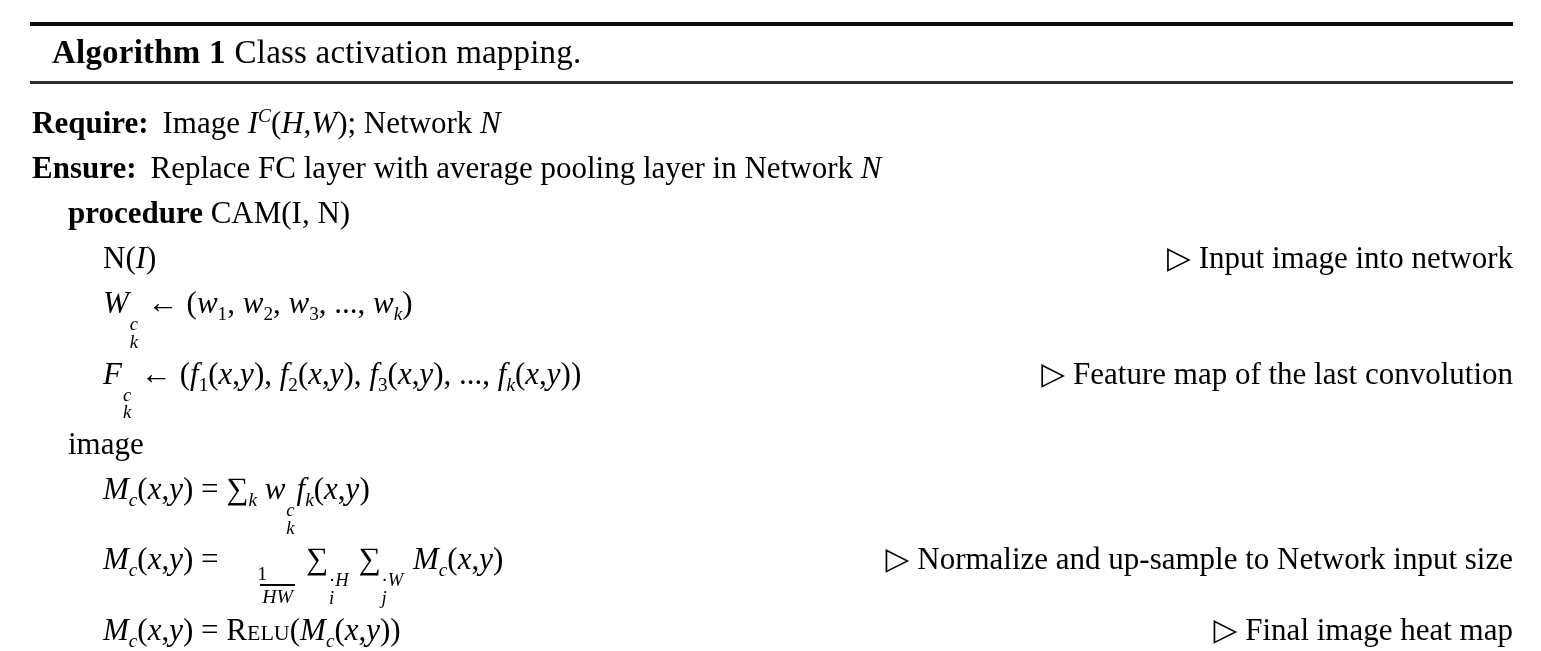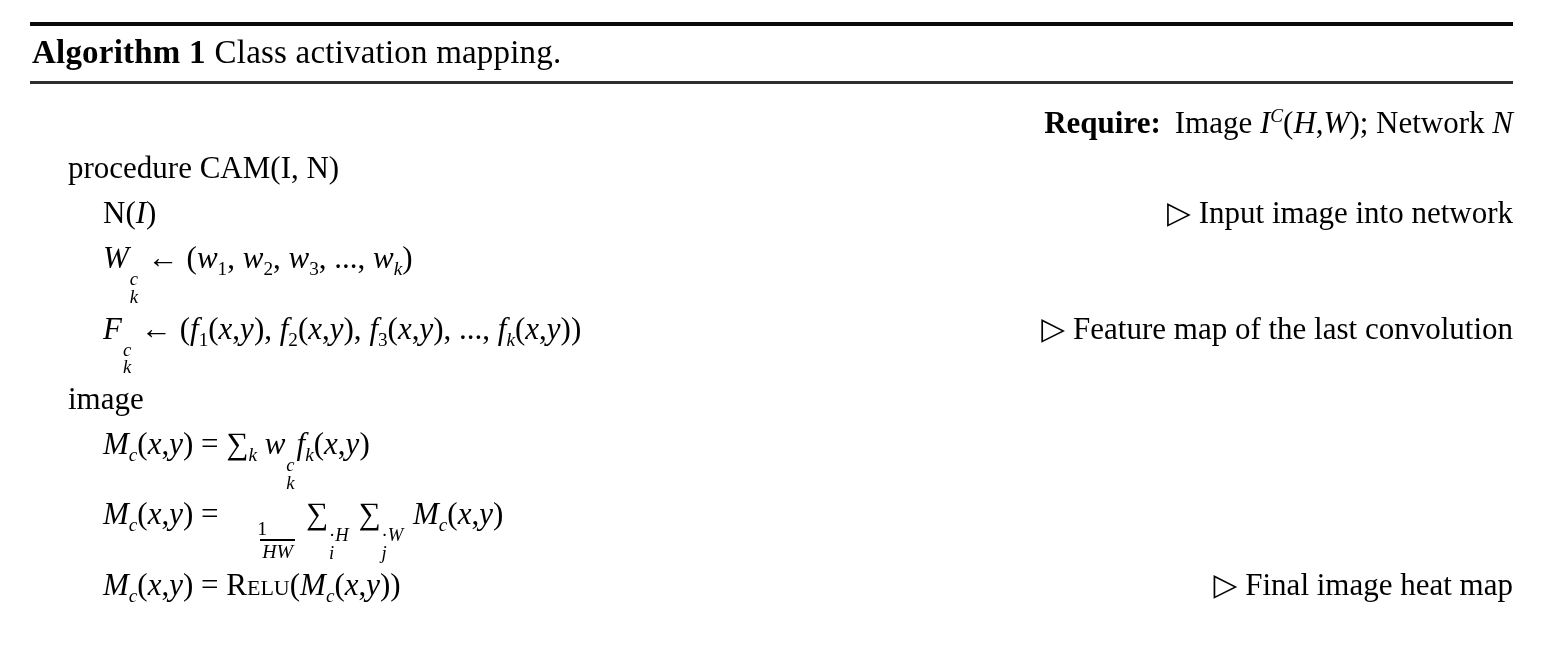--- a/index.html
+++ b/index.html
@@ -11,35 +11,36 @@
     overflow:hidden;
   }
   .algo{margin:22px 28px 0 30px;}
   .rule{width:100%;}
   .rule-top{height:4px;background:#0a0a0a;}
   .rule-mid{height:3px;background:#2e2e2e;}
   .title-line{
     font-size:33px;line-height:37px;
     padding:8px 2px 10px 2px;
     letter-spacing:0.2px;
+    margin-left:20px;
   }
   .title-line .algo-label{font-weight:bold;margin-right:9px;}
   .body{font-size:31px;padding-top:9px;}
   .line{
     display:flex;justify-content:space-between;align-items:baseline;
     line-height:45px;white-space:nowrap;
   }
-  .ind0{padding-left:2px;justify-content:flex-end;}
+  .ind0{padding-left:2px;}
   .ind1{padding-left:38px;}
   .ind2{padding-left:73px;}
   .kw{font-weight:bold;margin-right:14px;}
   .cmt{text-align:center;padding-left:18px;}
   .marker{margin-right:8px;}
   i{font-style:italic;}
-  b{font-weight:normal;}
+  b{font-weight:bold;}
   sup,sub{font-size:0.62em;}
   sc{font-variant:small-caps;}
   supsub{
     display:inline-flex;flex-direction:column;align-items:flex-start;
     vertical-align:-0.55em;line-height:0.95;margin:0 2px 0 1px;
   }
   supsub us, supsub ls{display:block;font-size:0.6em;}
   frac{
     display:inline-flex;flex-direction:column;align-items:center;
     vertical-align:-0.55em;line-height:1.05;font-size:0.64em;margin:0 3px;
@@ -58,20 +59,23 @@
   </div>
 
   <div class="rule rule-mid"></div>
 
   <div class="body">
 
     <div class="line ind0">
       <span><span class="kw">Require:</span><span>Image <i>I</i><sup><i>C</i></sup>(<i>H</i>,<i>W</i>); Network <i>N</i></span></span>
     </div>
 
+    <div class="line ind0">
+      <span><span class="kw">Ensure:</span><span>Replace FC layer with average pooling layer in Network <i>N</i></span></span>
+    </div>
 
     <div class="line ind1">
       <span><b>procedure</b> CAM(I, N)</span>
     </div>
 
     <div class="line ind2">
       <span>N(<i>I</i>)</span>
       <span class="cmt"><span class="marker">▷</span><span>Input image into network</span></span>
     </div>
 
@@ -105,20 +109,21 @@
       <span><i>M<sub>c</sub></i>(<i>x</i>,<i>y</i>) = <frac>
             <fn>1</fn>
             <fd><i>HW</i></fd>
           </frac> ∑<supsub>
             <us>·<i>H</i></us>
             <ls><i>i</i></ls>
           </supsub> ∑<supsub>
             <us>·<i>W</i></us>
             <ls><i>j</i></ls>
           </supsub> <i>M<sub>c</sub></i>(<i>x</i>,<i>y</i>)</span>
+      <span class="cmt"><span class="marker">▷</span><span>Normalize and up-sample to Network input size</span></span>
     </div>
 
     <div class="line ind2">
       <span><i>M<sub>c</sub></i>(<i>x</i>,<i>y</i>) = <sc>Relu</sc>(<i>M<sub>c</sub></i>(<i>x</i>,<i>y</i>))</span>
       <span class="cmt"><span class="marker">▷</span><span>Final image heat map</span></span>
     </div>
 
   </div>
 
 </div>

